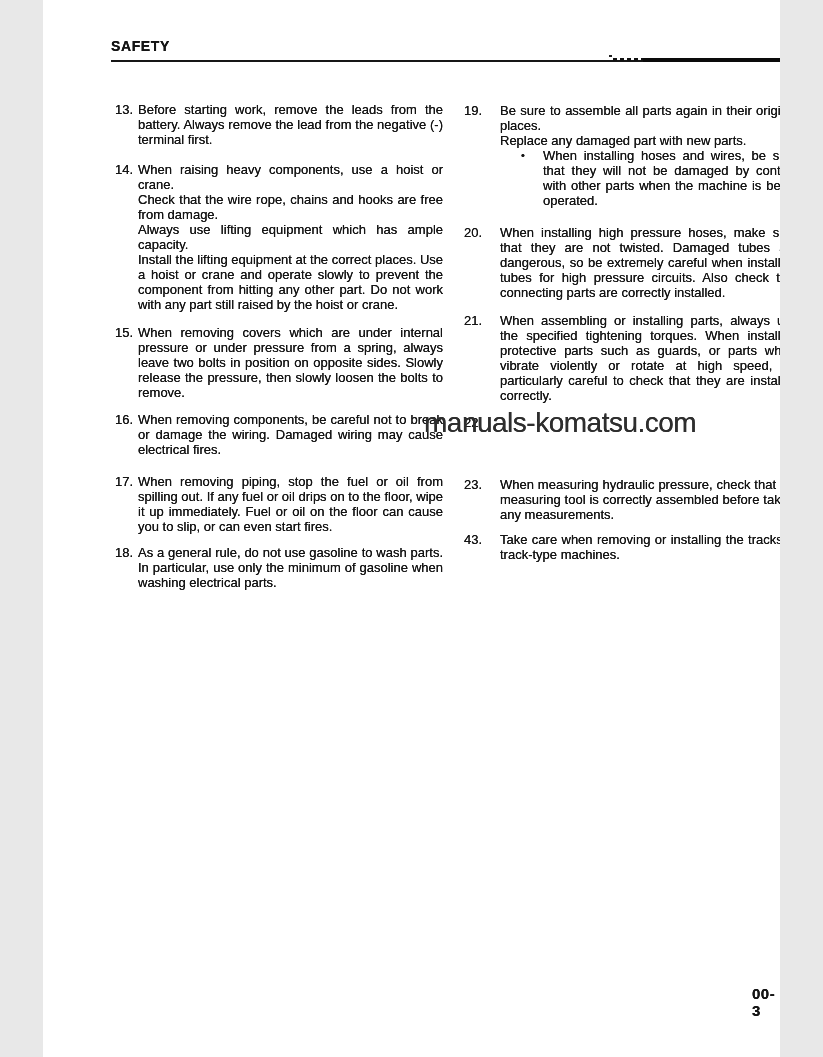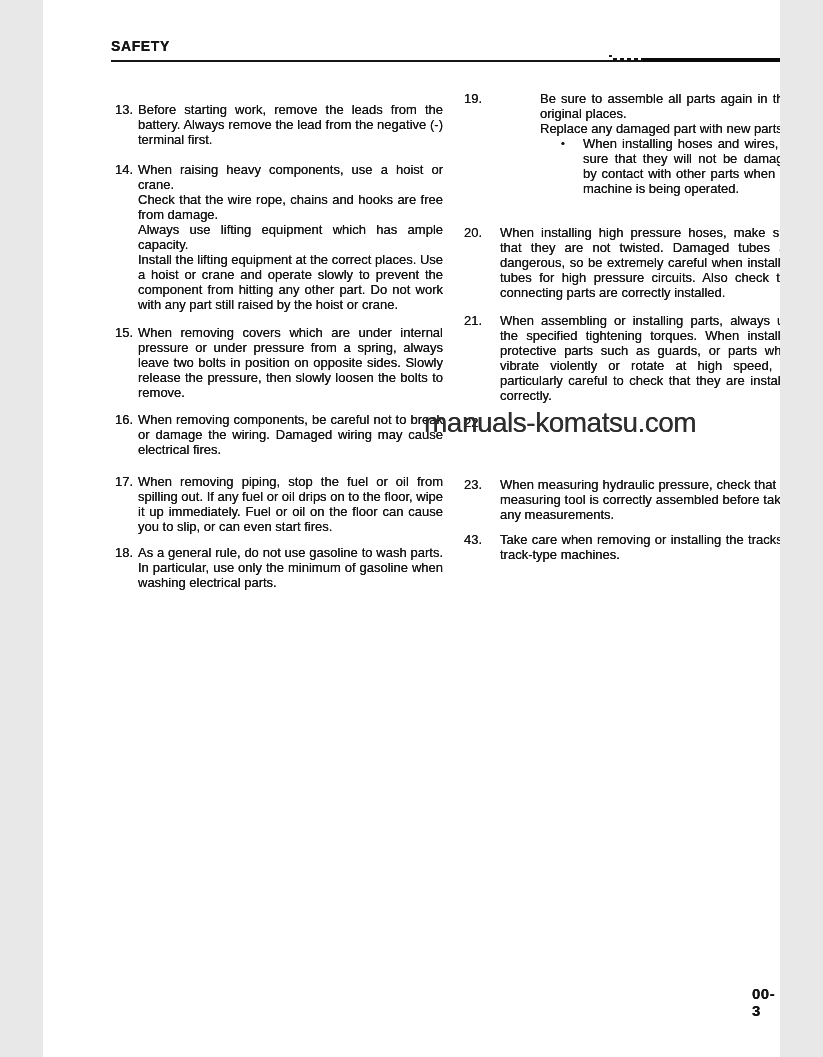--- a/index.html
+++ b/index.html
@@ -137,21 +137,21 @@
         </div>
       </div>
       <div class="item" style="top: 545px;">
         <span class="item-number">18.</span>
         <div class="item-body">
           <p>As a general rule, do not use gasoline to wash parts. In particular, use only the minimum of gasoline when washing electrical parts.</p>
         </div>
       </div>
     </div>
   <div class="column column-right" id="col-right">
-      <div class="item" style="top: 91px; gap: 40px;">
+      <div class="item" style="top: 103px;">
         <span class="item-number">19.</span>
         <div class="item-body">
           <p>Be sure to assemble all parts again in their original places.</p>
           <p>Replace any damaged part with new parts.</p>
           <div class="bullet-row">
             <span class="bullet-glyph">•</span>
             <p>When installing hoses and wires, be sure that they will not be damaged by contact with other parts when the machine is being operated.</p>
           </div>
         </div>
       </div>

